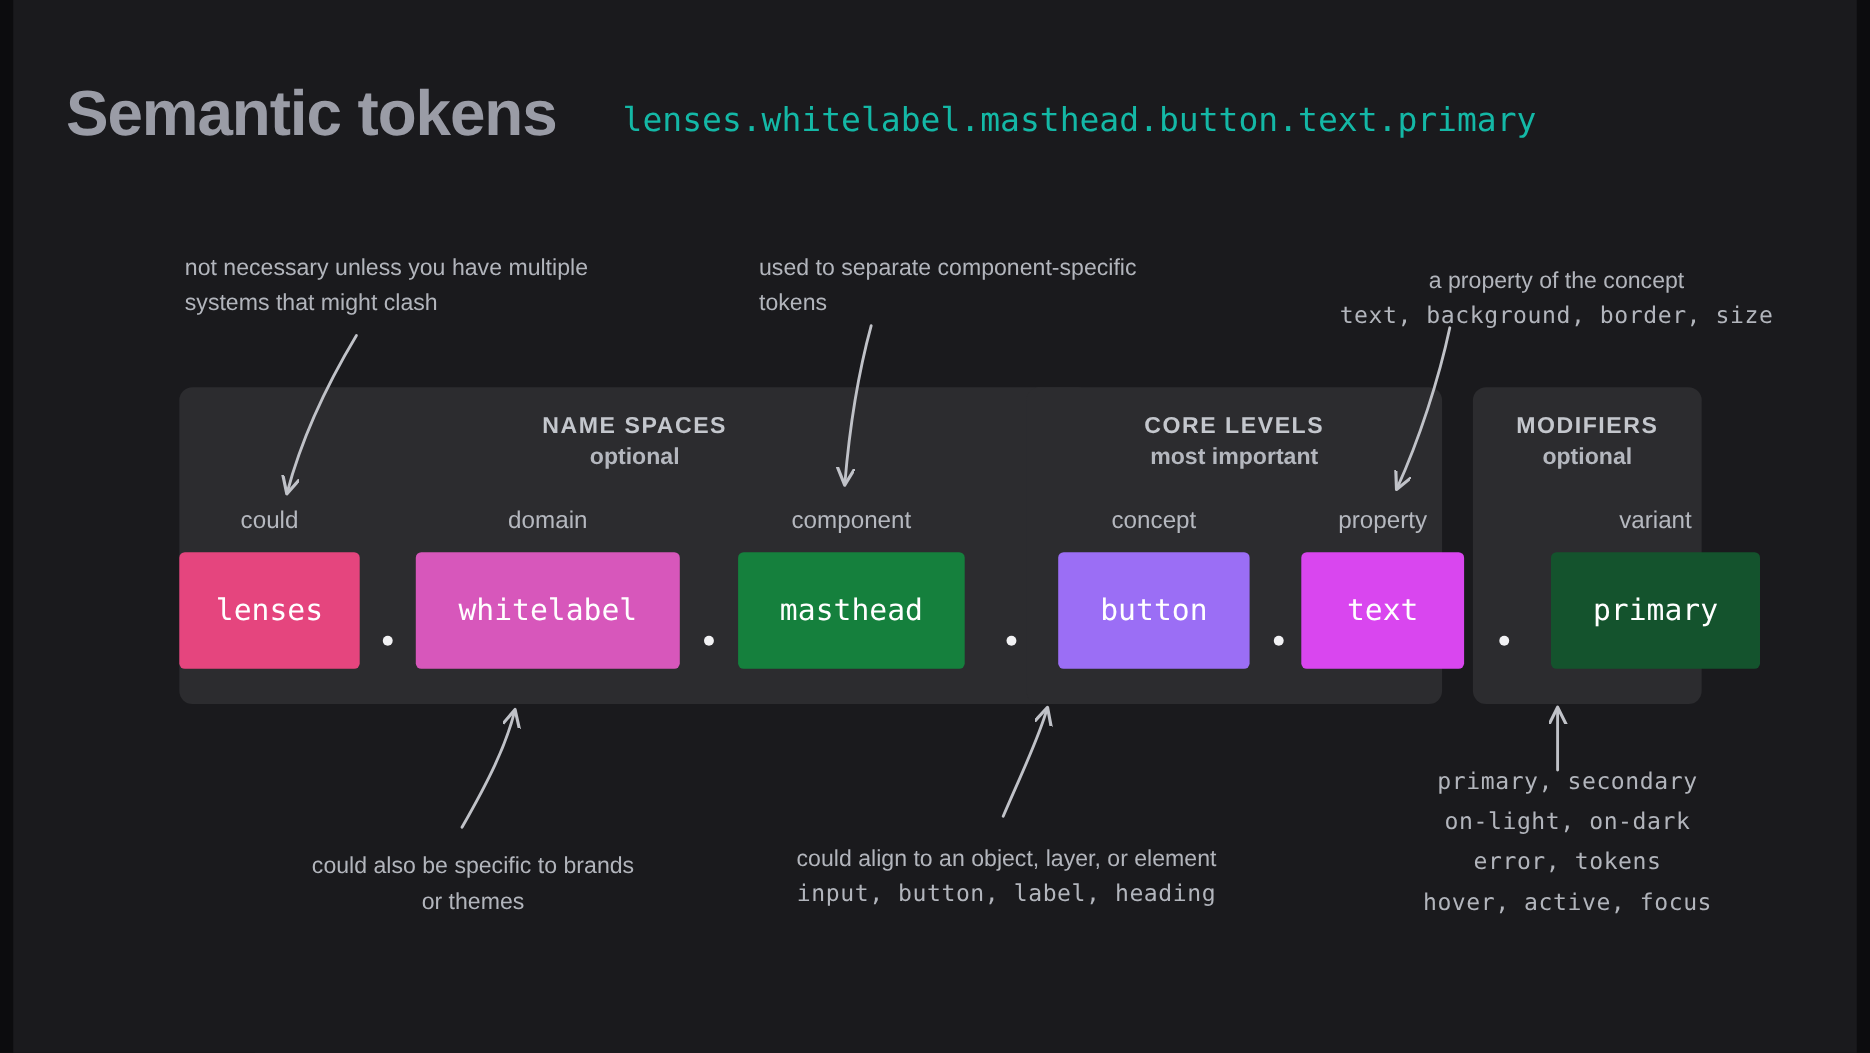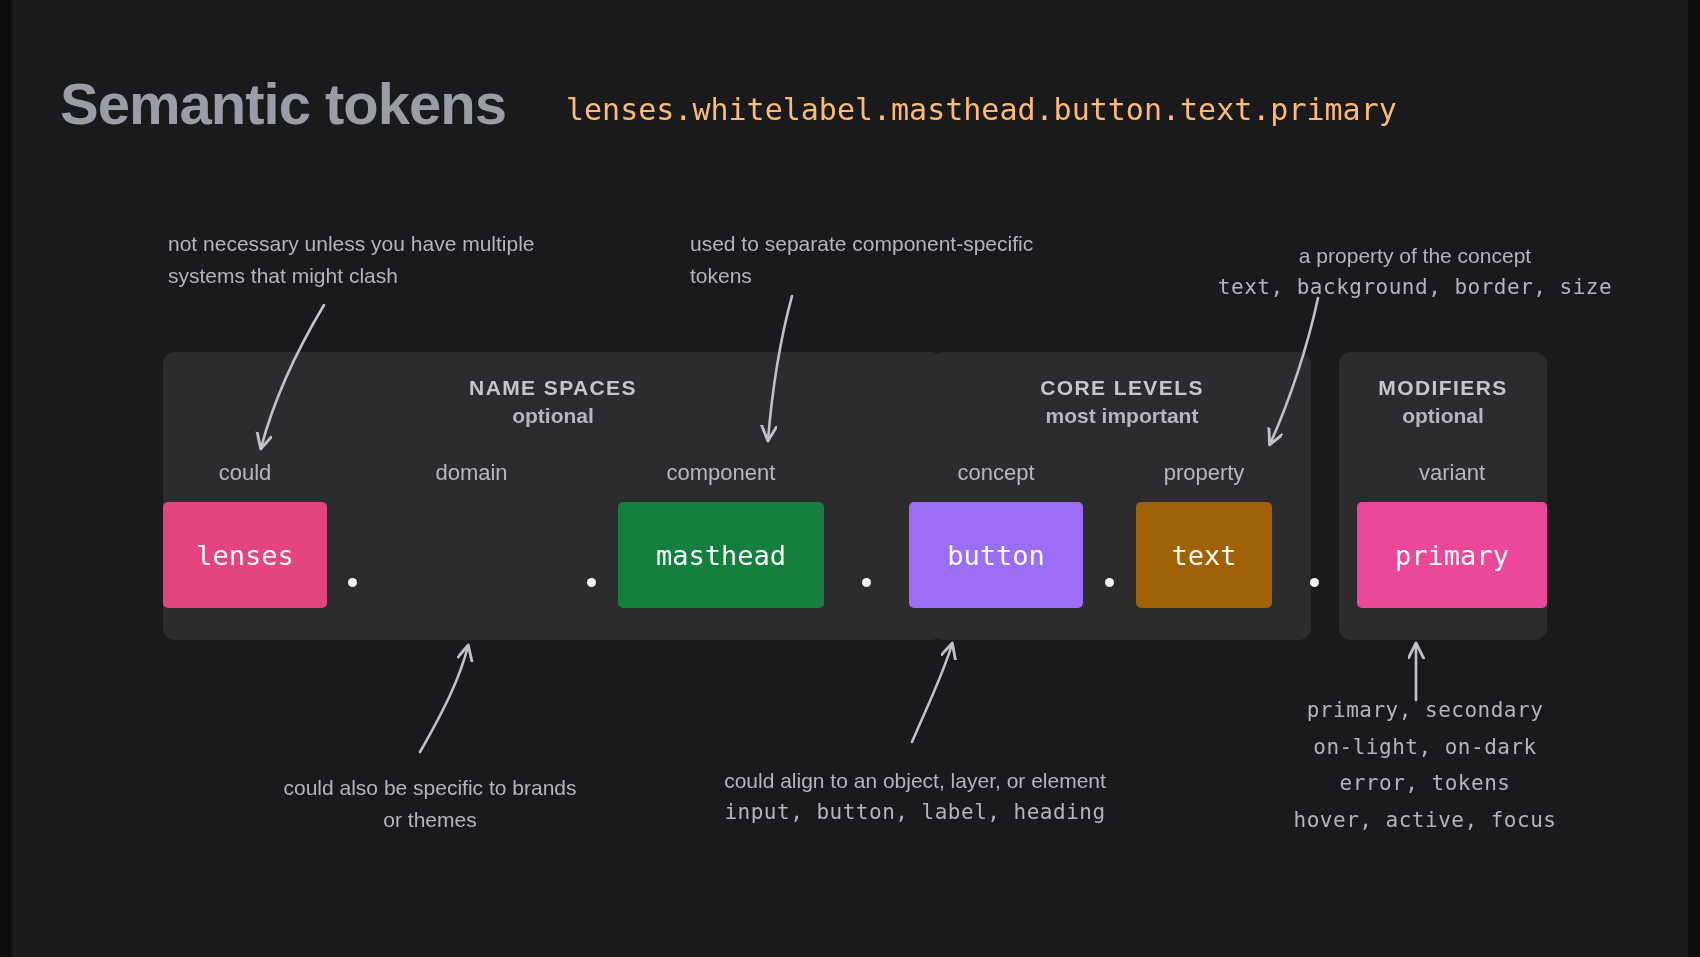--- a/index.html
+++ b/index.html
@@ -44,21 +44,21 @@
   .title {
     font-size: 58px;
     font-weight: 700;
     color: #9a9ca6;
     letter-spacing: -1px;
     white-space: nowrap;
   }
   .token-path {
     font-family: "DejaVu Sans Mono", monospace;
     font-size: 30px;
-    color: #fdba74;
+    color: #14b8a6;
     letter-spacing: 0px;
     white-space: nowrap;
     position: relative;
     top: -4px;
   }
 
   
   .anno {
     position: absolute;
     font-size: 21px;
@@ -84,21 +84,21 @@
     width: 1384px;
     height: 288px;
   }
   .panel {
     position: absolute;
     top: 0;
     bottom: 0;
     background: #2c2c2f;
     border-radius: 12px;
   }
-  .panel-ns    { left: 0px;    width: 780px; }
+  .panel-ns    { left: 0px;    width: 780px; padding-left: 48px; }
   .panel-core  { left: 770px;  width: 378px; }
   .panel-mod   { left: 1176px; width: 208px; }
 
   .panel-head {
     position: absolute;
     left: 0;
     right: 0;
     top: 24px;
     text-align: center;
   }
@@ -231,20 +231,21 @@
     <div class="chip-col" style="width:164px">
       <span class="chip-label">could</span>
       <span class="chip" style="background:#e5457e;width:164px">lenses</span>
     </div>
     <div class="spacer-gap" style="width:21px"></div>
     <div class="dot-sep"></div>
     <div class="spacer-gap" style="width:21px"></div>
 
     <div class="chip-col" style="width:240px">
       <span class="chip-label">domain</span>
+      <span class="chip" style="background:#d757bb;width:240px">whitelabel</span>
     </div>
     <div class="spacer-gap" style="width:22px"></div>
     <div class="dot-sep"></div>
     <div class="spacer-gap" style="width:22px"></div>
 
     <div class="chip-col" style="width:206px">
       <span class="chip-label">component</span>
       <span class="chip" style="background:#15803d;width:206px">masthead</span>
     </div>
     <div class="spacer-gap" style="width:38px"></div>
@@ -254,29 +255,29 @@
     <div class="chip-col" style="width:174px">
       <span class="chip-label">concept</span>
       <span class="chip" style="background:#9b6ef5;width:174px">button</span>
     </div>
     <div class="spacer-gap" style="width:22px"></div>
     <div class="dot-sep"></div>
     <div class="spacer-gap" style="width:22px"></div>
 
     <div class="chip-col" style="width:136px">
       <span class="chip-label">property</span>
-      <span class="chip" style="background:#a16207;width:136px">text</span>
+      <span class="chip" style="background:#d946ef;width:148px">text</span>
     </div>
     <div class="spacer-gap" style="width:38px"></div>
     <div class="dot-sep"></div>
     <div class="spacer-gap" style="width:38px"></div>
 
     <div class="chip-col" style="width:190px">
       <span class="chip-label">variant</span>
-      <span class="chip" style="background:#ec4899;width:190px">primary</span>
+      <span class="chip" style="background:#14532d;width:190px">primary</span>
     </div>
 
   </div>
 
   <div class="anno-bot anno-bot1">could also be specific to brands or themes</div>
 
   <div class="anno-bot anno-bot2">
     <span>could align to an object, layer, or element</span>
     <span class="mono">input, button, label, heading</span>
   </div>

